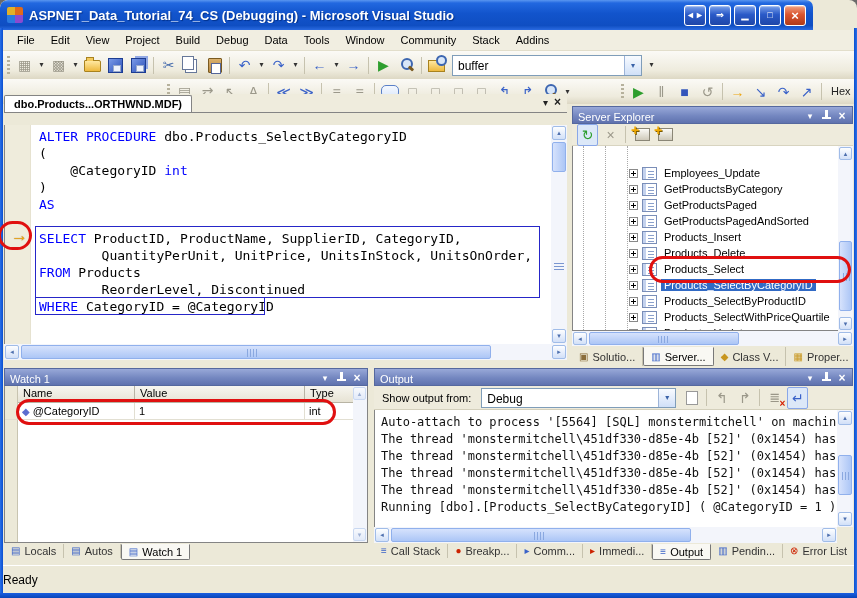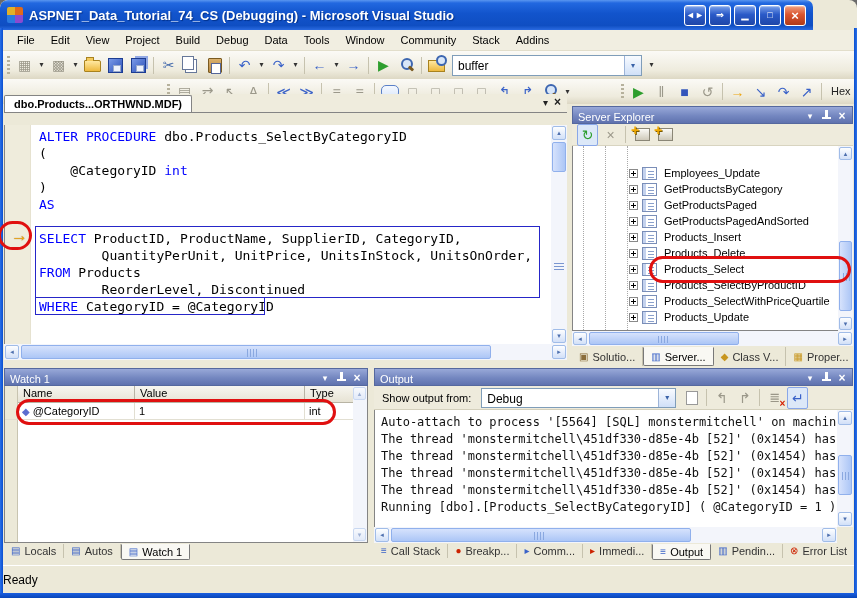--- a/index.html
+++ b/index.html
@@ -442,20 +442,25 @@
             <span class="tlabel">Products_Delete</span>
           </div>
           <div class="trow">
             <span class="exp"></span>
             <span class="sp-icon"></span>
             <span class="tlabel">Products_Select</span>
           </div>
           <div class="trow">
             <span class="exp"></span>
             <span class="sp-icon"></span>
+            <span class="tlabel sel">Products_SelectByCategoryID</span>
+          </div>
+          <div class="trow">
+            <span class="exp"></span>
+            <span class="sp-icon"></span>
             <span class="tlabel">Products_SelectByProductID</span>
           </div>
           <div class="trow">
             <span class="exp"></span>
             <span class="sp-icon"></span>
             <span class="tlabel">Products_SelectWithPriceQuartile</span>
           </div>
           <div class="trow">
             <span class="exp"></span>
             <span class="sp-icon"></span>

